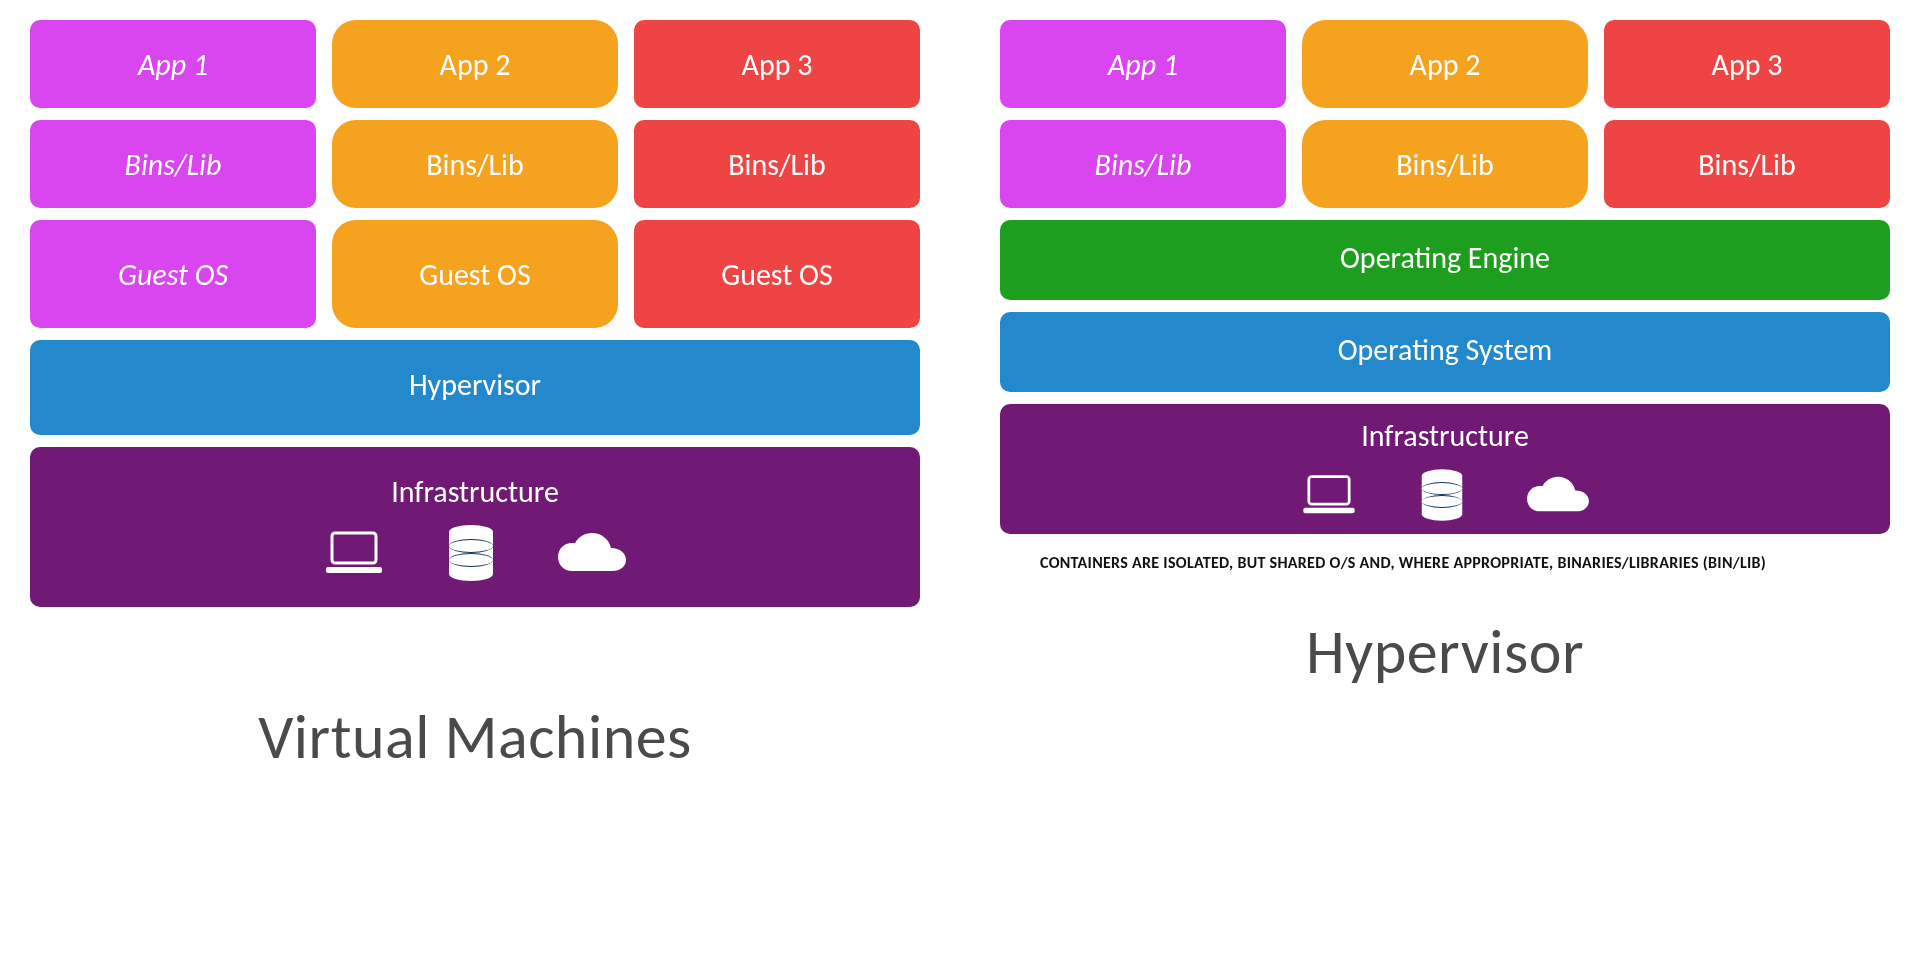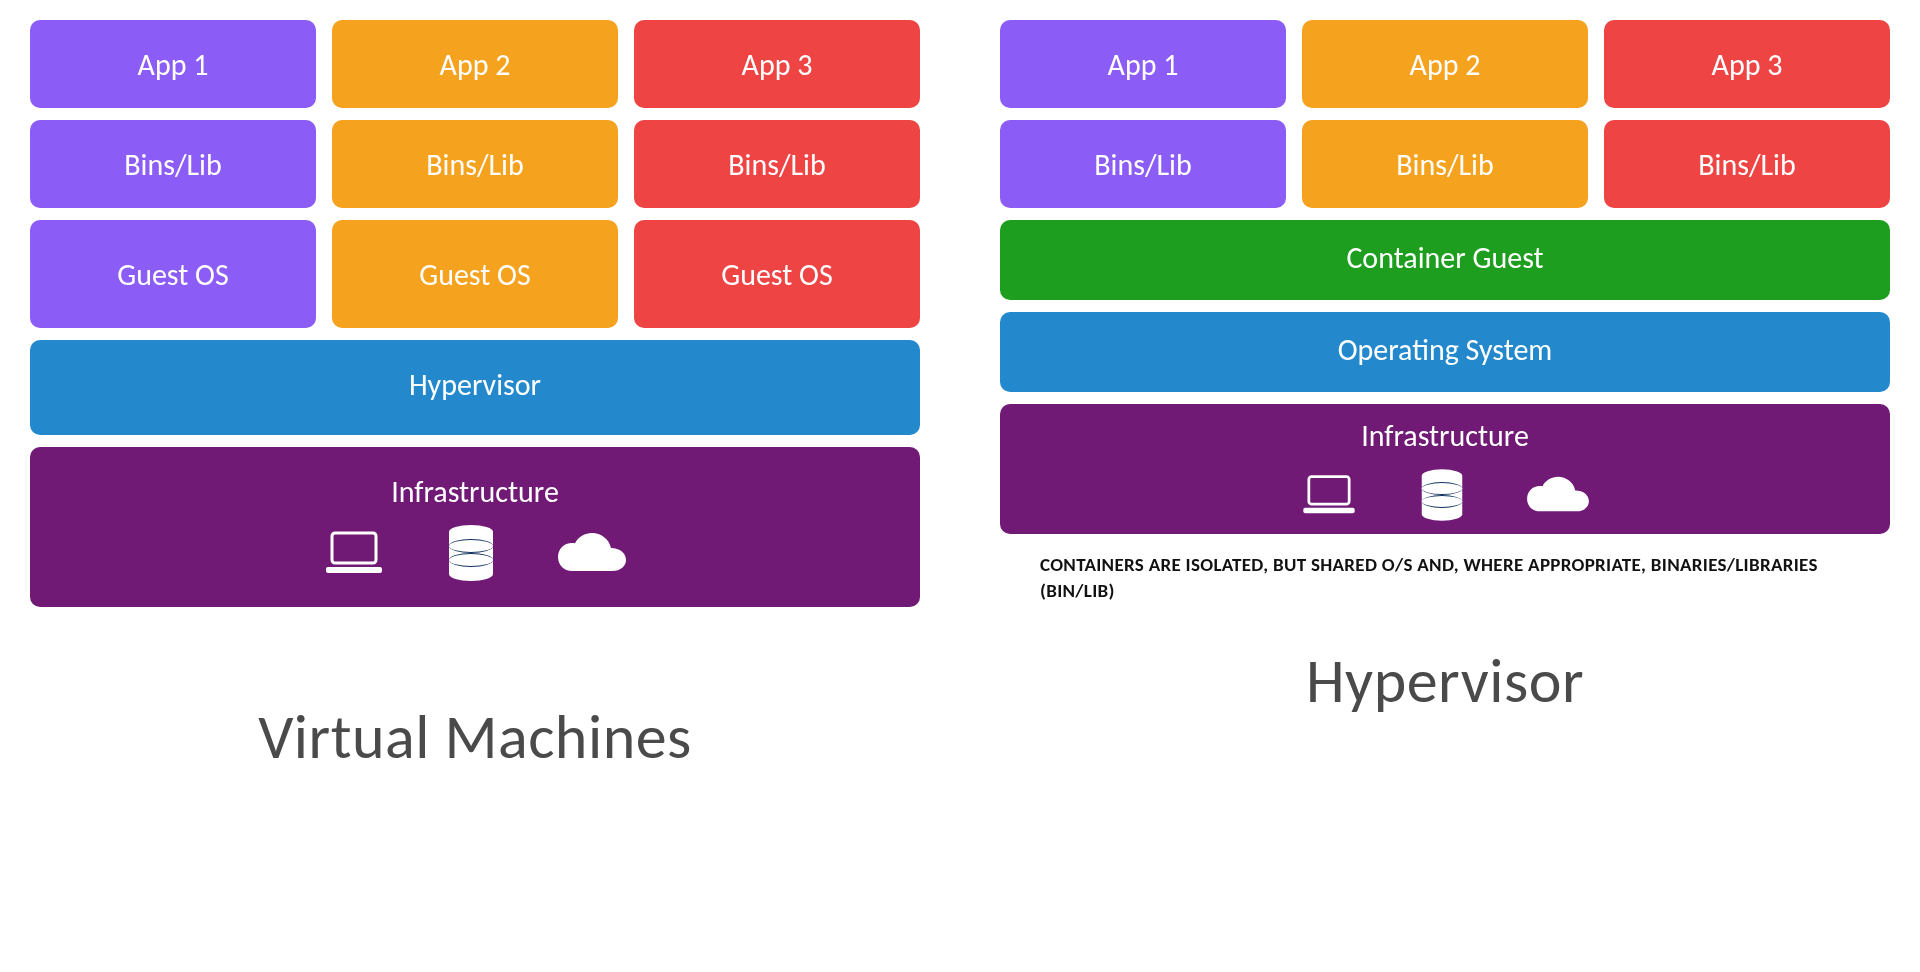--- a/index.html
+++ b/index.html
@@ -56,38 +56,38 @@
   .wide .label {
     font-size: 30px;
     margin-bottom: 6px;
   }
   .hypervisor { height: 95px; }
   .container-eng { height: 80px; }
   .os-box { height: 80px; }
   .infra-vm { height: 160px; }
   .infra-ct { height: 130px; }
 
-  .c-orange  { background: #8b5cf6; }
-  .c-amber   { background: #f5a21f; }
+  .c-orange  { background: #d946ef; font-style: italic; }
+  .c-amber   { background: #f5a21f; border-radius: 24px; }
   .c-teal    { background: #ef4444; }
   .c-blue    { background: #2389cc; }
   .c-navy    { background: #701a75; }
   .c-green   { background: #1e9e1e; }
 
   .icons {
     display: flex;
     gap: 60px;
     justify-content: center;
     align-items: center;
     margin-top: 8px;
   }
   svg { display: block; }
 
   .note {
-    font-size: 19px;
+    font-size: 16px;
     font-weight: 700;
     color: #111;
     margin-top: 18px;
     letter-spacing: 0.3px;
     padding-left: 40px;
     padding-right: 40px;
     line-height: 1.35;
   }
   .title {
     font-size: 62px;
@@ -162,21 +162,21 @@
         <div class="box c-orange">App 1</div>
         <div class="box c-amber">App 2</div>
         <div class="box c-teal">App 3</div>
       </div>
       <div class="row3">
         <div class="box c-orange">Bins/Lib</div>
         <div class="box c-amber">Bins/Lib</div>
         <div class="box c-teal">Bins/Lib</div>
       </div>
       <div class="box wide container-eng c-green">
-        <span class="label">Container Guest</span>
+        <span class="label">Operating Engine</span>
       </div>
       <div class="box wide os-box c-blue">
         <span class="label">Operating System</span>
       </div>
       <div class="box wide infra-ct c-navy">
         <span class="label">Infrastructure</span>
         <div class="icons">
           <span>
             <svg width="60" height="44" viewBox="0 0 64 48" fill="none">
               <rect x="10" y="4" width="44" height="30" rx="3" stroke="#fff" stroke-width="3"></rect>

